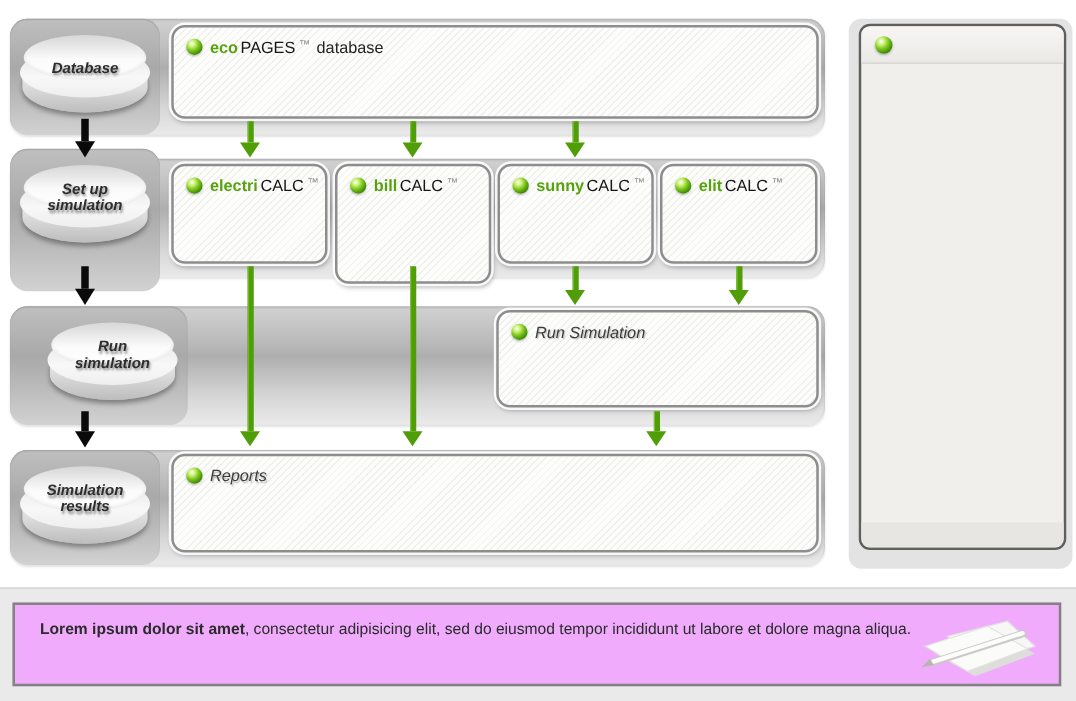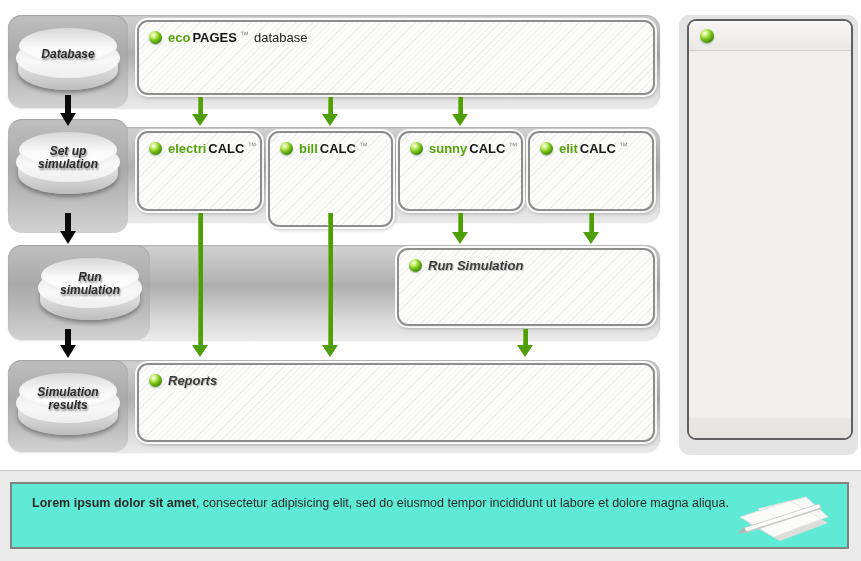--- a/index.html
+++ b/index.html
@@ -31,24 +31,24 @@
 
   
   .panelbox{position:absolute;box-sizing:border-box;border:2px solid #8d8d8d;border-radius:11px;
         background:#fdfdfc repeating-linear-gradient(135deg,rgba(255,255,255,0) 0px,rgba(255,255,255,0) 3px,rgba(120,120,115,.10) 3px,rgba(120,120,115,.10) 4px);
         box-shadow:0 0 0 2px rgba(255,255,255,.9), 1px 2px 4px rgba(0,0,0,.35);}
   .boxhead{display:flex;align-items:flex-start;gap:6px;padding:8px 0 0 10px;font-size:13px;}
   .sphere{width:13px;height:13px;border-radius:50%;flex:0 0 auto;margin-top:1px;
         background:radial-gradient(circle at 35% 30%,#ffffff 0%,#c7f06e 22%,#7cc41e 45%,#3f8d03 72%,#265f00 100%);
         box-shadow:0 1px 2px rgba(0,0,0,.3), 0 0 2px rgba(255,255,255,.8);}
   .t-green{color:#57a30d;font-weight:bold;}
-  .t-brand{color:#161616;font-weight:bold;margin-left:2px;}
+  .t-brand{color:#161616;font-weight:normal;margin-left:2px;}
   .t-tm{color:#8c8c8c;font-size:9px;vertical-align:4px;margin-left:3px;}
   .t-plain{color:#222;margin-left:5px;}
-  .t-italic{color:#3c3c3c;font-weight:bold;font-style:italic;text-shadow:1px 1px 1px rgba(0,0,0,.25);}
+  .t-italic{color:#3c3c3c;font-weight:normal;font-style:italic;text-shadow:1px 1px 1px rgba(0,0,0,.25);}
 
   
   .arrow{position:absolute;width:16px;display:flex;flex-direction:column;align-items:center;z-index:5;}
   .arrow .shaft{flex:1;}
   .arrow .head{width:0;height:0;border-left:8px solid transparent;border-right:8px solid transparent;}
   .arrow.green .shaft{width:5px;background:#4f9e08;box-shadow:inset 1px 0 0 #7dbf3a;}
   .arrow.green .head{border-top:12px solid #4f9e08;}
   .arrow.black .shaft{width:6px;background:#0a0a0a;}
   .arrow.black .head{border-top:13px solid #0a0a0a;}
 
@@ -58,21 +58,21 @@
         border:2px solid #5f5f5f;border-radius:9px;background:#f0efec;overflow:hidden;}
   .rp-head{height:29px;background:linear-gradient(180deg,#f7f6f4,#eae9e6);border-bottom:1px solid #d2d1cc;
         display:flex;align-items:center;padding-left:11px;}
   .rp-head .sphere{width:14px;height:14px;margin-top:0;}
   .rp-foot{position:absolute;bottom:0;left:0;right:0;height:20px;background:#e7e6e2;}
 
   
   .sep{position:absolute;top:470px;left:0;width:861px;height:1px;background:#c4c4c4;}
   .bottom-area{position:absolute;top:471px;left:0;width:861px;height:90px;background:#eaeaea;}
   .note{position:absolute;left:10px;top:482px;width:839px;height:67px;box-sizing:border-box;
-        background:#5eead4;border:2px solid #828282;}
+        background:#f0abfc;border:2px solid #828282;}
   .note-text{position:absolute;left:20px;top:11px;width:705px;font-size:12.5px;line-height:17px;color:#2b2b2b;}
   .note-text b{font-weight:bold;}
   .note-icon{position:absolute;right:14px;top:3px;width:105px;height:60px;}
 </style>
 </head>
 <body>
 
 <div id="stage">
 
   <div class="band" style="top:15px;height:93px;"></div>

